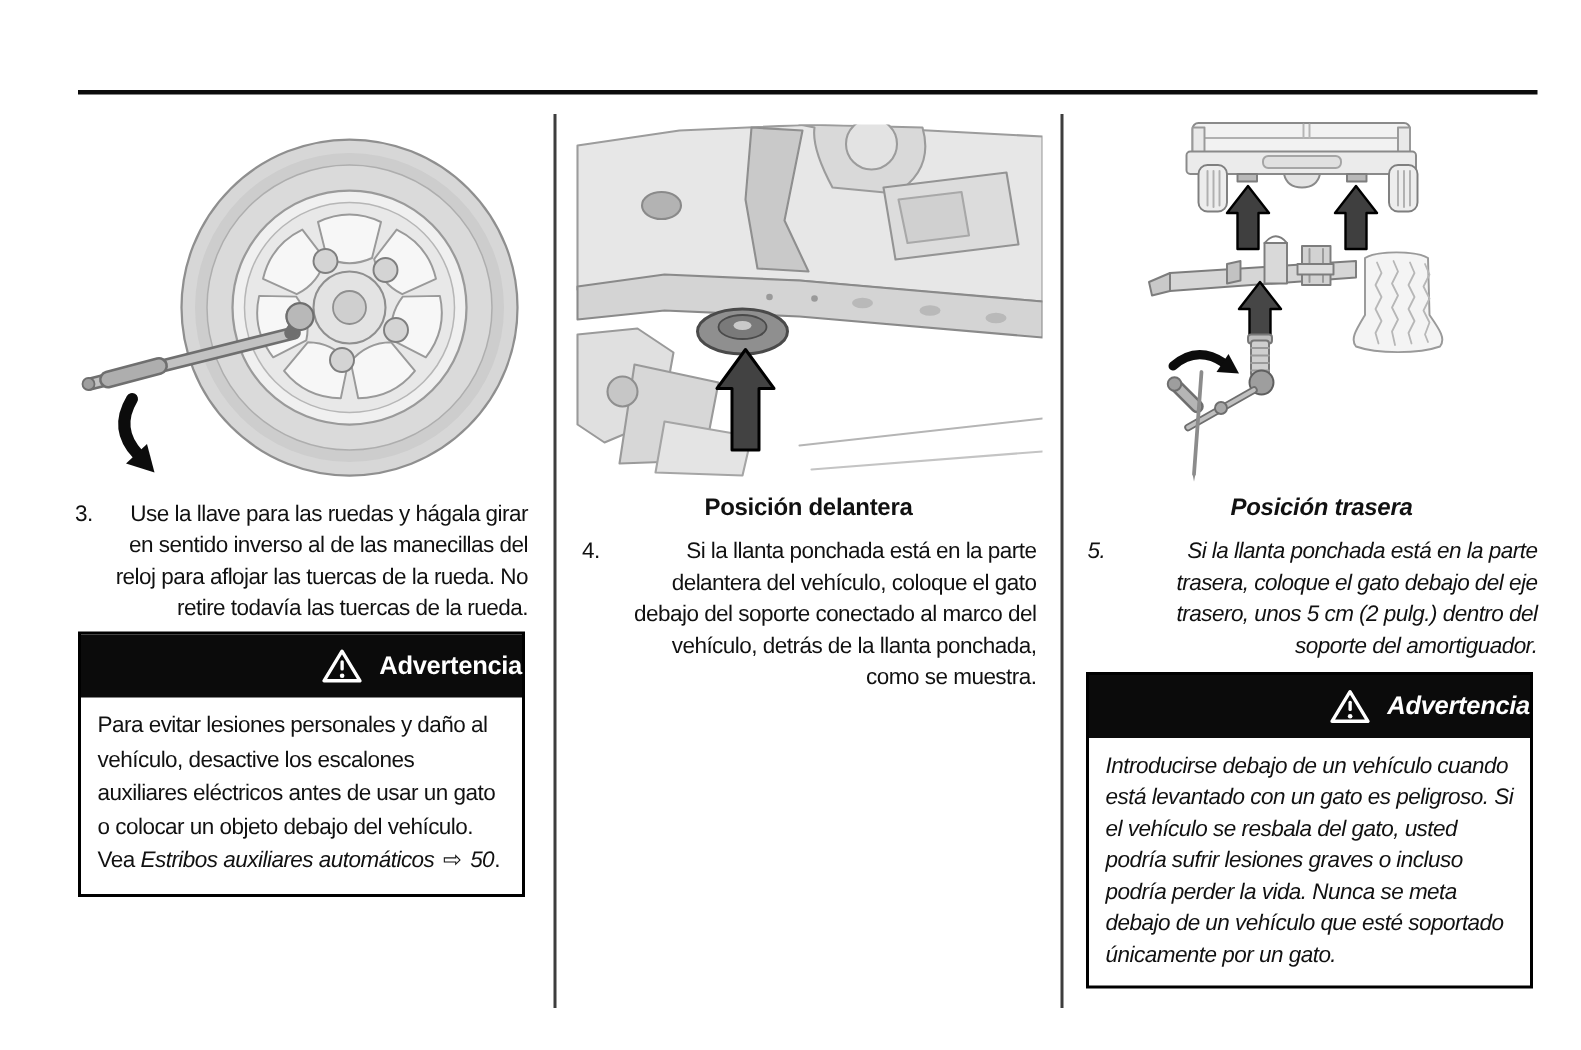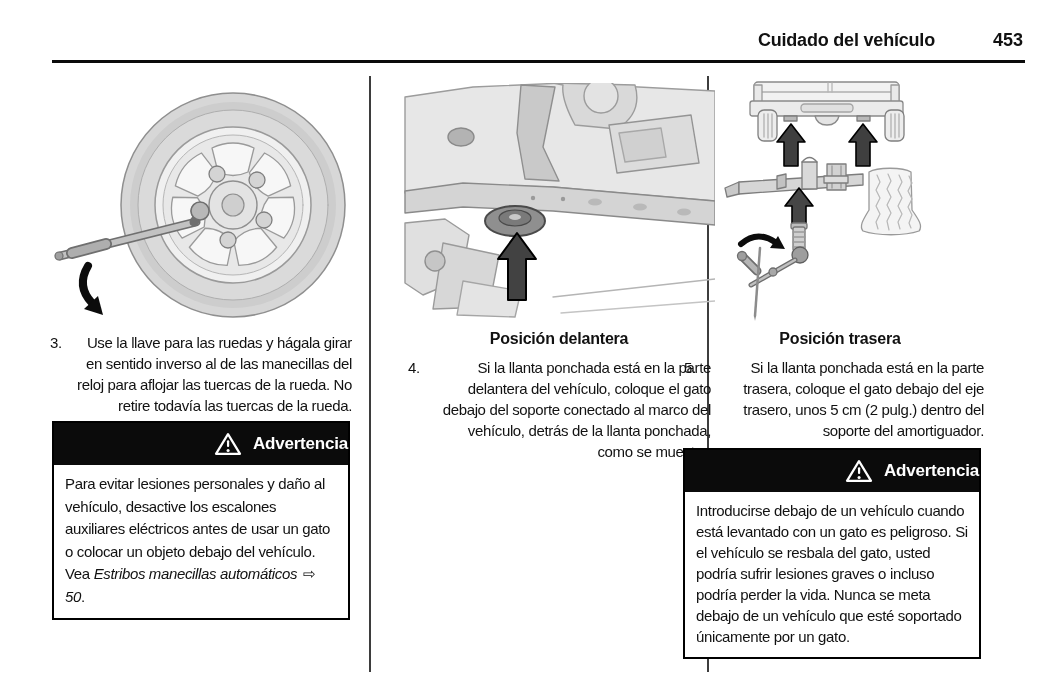--- a/index.html
+++ b/index.html
@@ -10,22 +10,22 @@
   .hdr-title{font-size:18px;font-weight:bold;letter-spacing:-0.2px;}
   .hdr-num{font-size:18px;font-weight:bold;}
   .hdr-rule{position:absolute;left:52px;top:60px;width:973px;height:3px;background:#0b0b0b;}
   
   .vdiv{position:absolute;top:76px;height:596px;width:2px;background:#3d3d3d;}
   .vdiv1{left:369px;}
   .vdiv2{left:707px;}
   
   .col{position:absolute;top:76px;}
   .col1{left:40px;width:320px;height:596px;}
-  .col2{left:403px;width:312px;height:596px;}
-  .col3{left:681px;width:318px;height:596px;}
+  .col2{left:383px;width:312px;height:596px;}
+  .col3{left:722px;width:318px;height:596px;font-style:italic;}
   .fig{position:absolute;left:0;}
   .fig1{top:8px;}
   .fig2{top:7px;}
   .fig3{top:4px;}
   .caption{position:absolute;top:254px;left:0;right:0;text-align:center;
            font-weight:bold;font-size:16px;letter-spacing:-0.2px;}
   .step{position:absolute;display:flex;font-size:15px;line-height:1.4;letter-spacing:-0.35px;}
   .step .num{flex:none;width:26px;}
   .step .txt{flex:1;text-align:right;}
   .step3{top:256px;left:10px;width:302px;}
@@ -41,24 +41,20 @@
   .warn1 .warn-body{line-height:1.5;min-height:105px;}
   .warn2 .warn-body{line-height:1.4;min-height:140px;}
   .warn-body i{font-style:italic;}
   .ref-arrow{font-style:normal;margin:0 2px;}
 </style>
 </head>
 <body>
 
 <div class="page">
 
-  <header class="hdr">
-    <span class="hdr-title">Cuidado del vehículo</span>
-    <span class="hdr-num">453</span>
-  </header>
   <div class="hdr-rule"></div>
 
   <div class="vdiv vdiv1"></div>
   <div class="vdiv vdiv2"></div>
 
   <section class="col col1">
 
     <svg class="fig fig1" width="320" height="246" viewBox="0 0 320 246">
       <g stroke-linejoin="round" stroke-linecap="round">
         <circle cx="193" cy="121" r="112" fill="#d7d7d7" stroke="#8f8f8f" stroke-width="1.5"></circle>
@@ -108,21 +104,21 @@
     <div class="warn warn1">
       <div class="warn-head">
         <svg width="28" height="24" viewBox="0 0 32 28">
           <path d="M16 2.5 L30 25.5 L2 25.5 Z" fill="none" stroke="#fff" stroke-width="2.6" stroke-linejoin="round"></path>
           <rect x="14.8" y="9.5" width="2.6" height="8" rx="1.2" fill="#fff"></rect>
           <circle cx="16.1" cy="21.6" r="1.8" fill="#fff"></circle>
         </svg>
         <span>Advertencia</span>
       </div>
       <div class="warn-body">
-        <span>Para evitar lesiones personales y daño al vehículo, desactive los escalones auxiliares eléctricos antes de usar un gato o colocar un objeto debajo del vehículo. Vea </span><i class="ref">Estribos manecillas automáticos</i>
+        <span>Para evitar lesiones personales y daño al vehículo, desactive los escalones auxiliares eléctricos antes de usar un gato o colocar un objeto debajo del vehículo. Vea </span><i class="ref">Estribos auxiliares automáticos</i>
         <span class="ref-arrow">⇨</span>
         <i>50</i><span>.</span>
       </div>
     </div>
   </section>
 
   <section class="col col2">
 
     <svg class="fig fig2" width="312" height="240" viewBox="0 0 312 240">
       <g stroke-linejoin="round" stroke-linecap="round" stroke-width="1.4">

